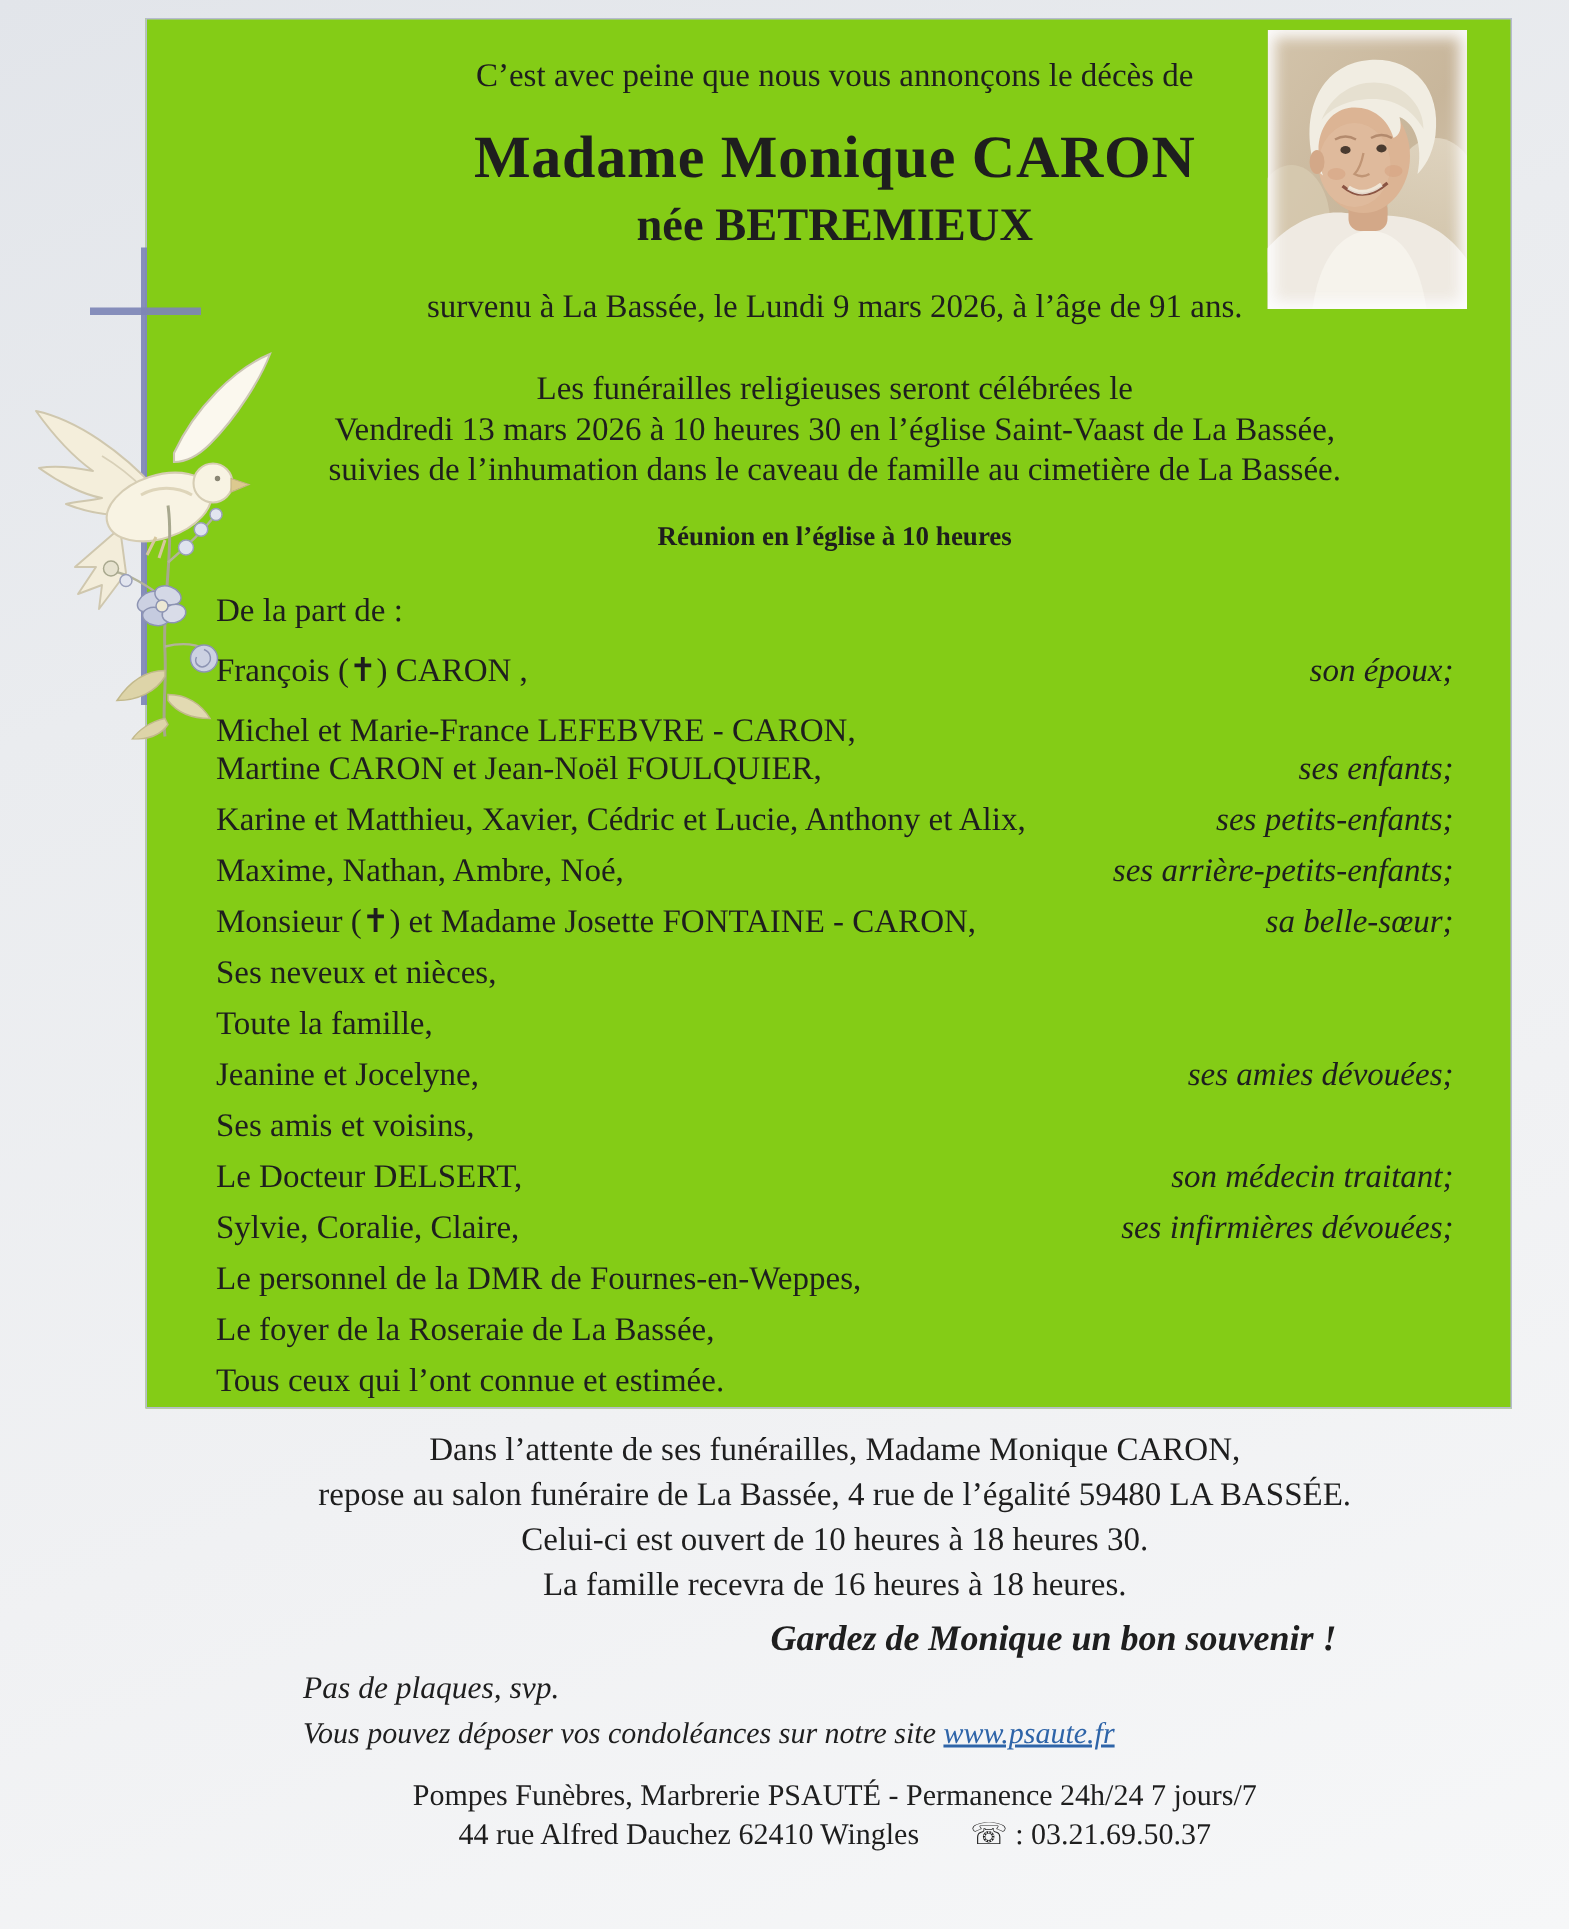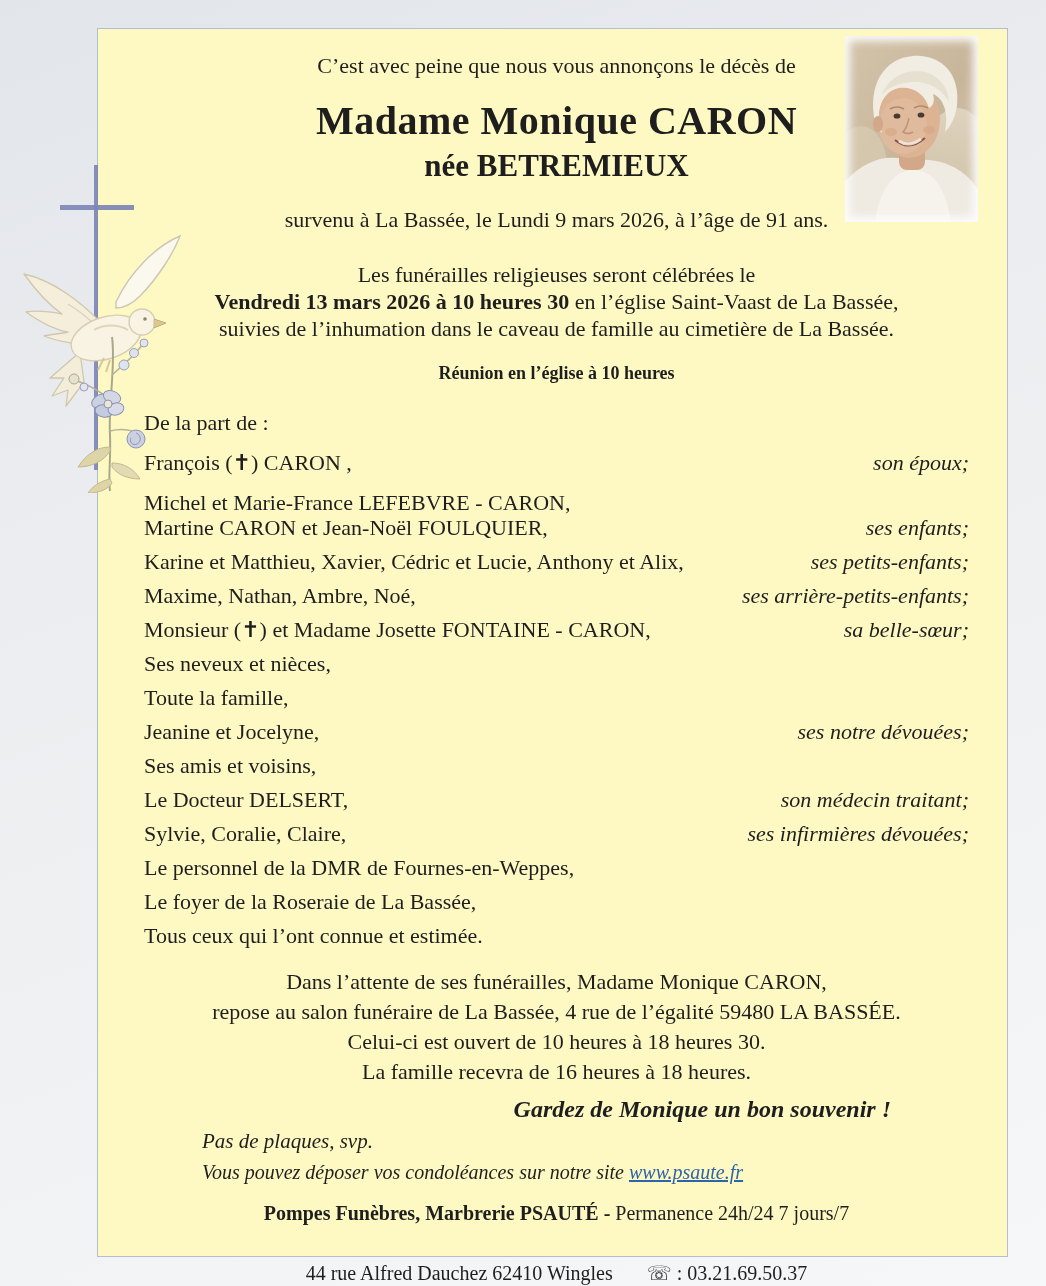--- a/index.html
+++ b/index.html
@@ -7,22 +7,22 @@
     width:1046px;height:1286px;
     font-family:"Liberation Serif","DejaVu Serif",serif;
     color:#1e1e1e;
     background:linear-gradient(160deg,#e2e5ea 0%,#eaecef 30%,#f0f1f3 65%,#f6f7f8 100%);
     overflow:hidden;
   }
   .scan{position:relative;width:1046px;height:1286px;}
 
   
   .page{
-    position:absolute;left:97px;top:28px;width:911px;height:1229px;
-    background:#fef9c3;
+    position:absolute;left:97px;top:12px;width:911px;height:927px;
+    background:#84cc16;
     border:1px solid #b6bbce;
     box-sizing:border-box;
   }
   .sec{position:absolute;left:46px;right:38px;line-height:1.22;}
   .center{text-align:center;}
   .intro{top:24px;font-size:22px;}
   .name{top:68px;font-size:40px;font-weight:bold;letter-spacing:.5px;}
   .maiden{top:118px;font-size:31px;font-weight:bold;}
   .death{top:178px;font-size:22px;}
   .funeral{top:232px;font-size:22px;line-height:27px;}
@@ -33,22 +33,22 @@
   .rel-row.gap-lg{margin-bottom:17px;gap:45px;}
   .rel-row.tight{margin-bottom:2px;}
   .rel-names{white-space:nowrap;}
   .rel-relation{font-style:italic;white-space:nowrap;}
   .wake{top:938px;font-size:22px;line-height:30px;}
   .souvenir{top:1066px;font-size:24px;font-weight:bold;font-style:italic;text-align:right;padding-right:78px;}
   .noplaques{top:1100px;left:104px;font-size:21px;font-style:italic;}
   .condolences{top:1131px;left:104px;font-size:20px;font-style:italic;}
   .condolences a{color:#2e64a8;font-style:italic;}
   .footer1{top:1172px;font-size:20px;}
-  .footer2{top:1198px;font-size:20px;margin-top:34px;}
-  .b{font-weight:bold;}
+  .footer2{top:1198px;font-size:20px;}
+  .b{font-weight:normal;}
   .sp{display:inline-block;width:34px;}
 
   
   .photo{
     position:absolute;left:747px;top:7px;width:133px;height:186px;
   }
   .photo svg{display:block;width:100%;height:100%;}
   .photo::after{
     content:"";position:absolute;inset:0;
     box-shadow:inset 0 0 9px 5px rgba(253,253,254,.95);
@@ -113,21 +113,21 @@
       <div class="rel-row">
           <span class="rel-names">Ses neveux et nièces,</span>
           <span class="rel-relation"></span>
         </div>
       <div class="rel-row">
           <span class="rel-names">Toute la famille,</span>
           <span class="rel-relation"></span>
         </div>
       <div class="rel-row">
           <span class="rel-names">Jeanine et Jocelyne,</span>
-          <span class="rel-relation">ses notre dévouées;</span>
+          <span class="rel-relation">ses amies dévouées;</span>
         </div>
       <div class="rel-row">
           <span class="rel-names">Ses amis et voisins,</span>
           <span class="rel-relation"></span>
         </div>
       <div class="rel-row">
           <span class="rel-names">Le Docteur DELSERT,</span>
           <span class="rel-relation">son médecin traitant;</span>
         </div>
       <div class="rel-row">

